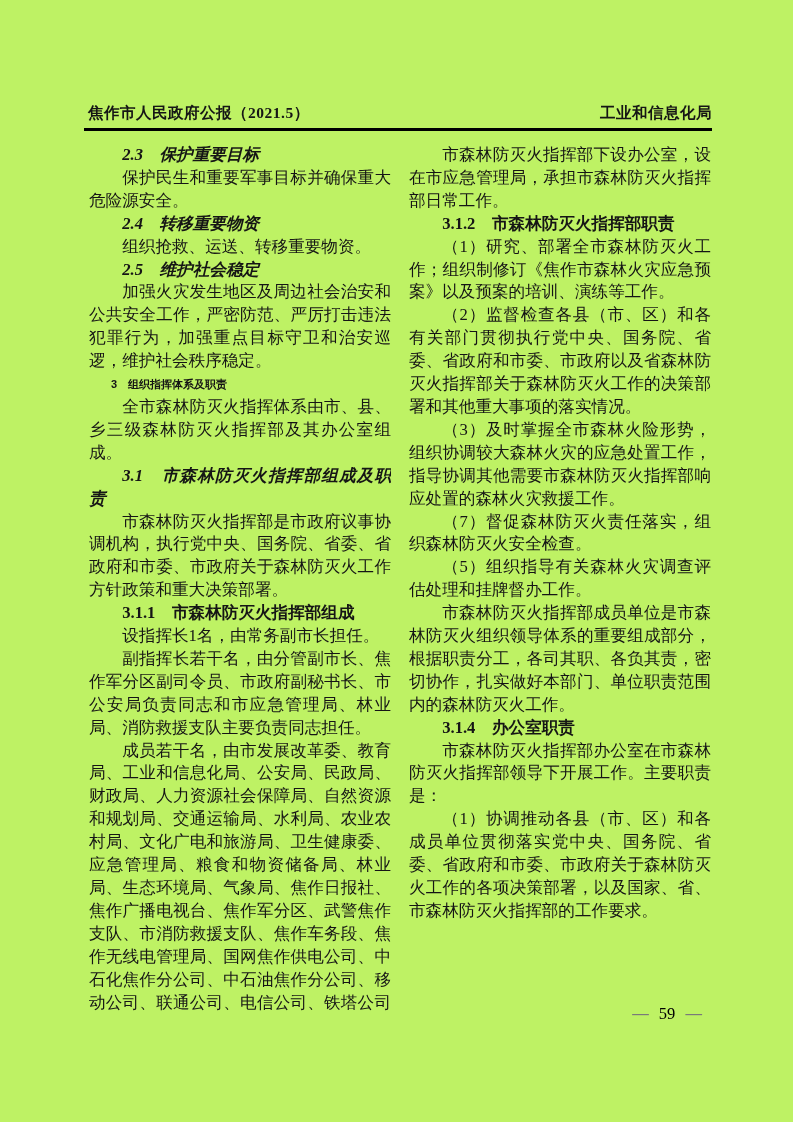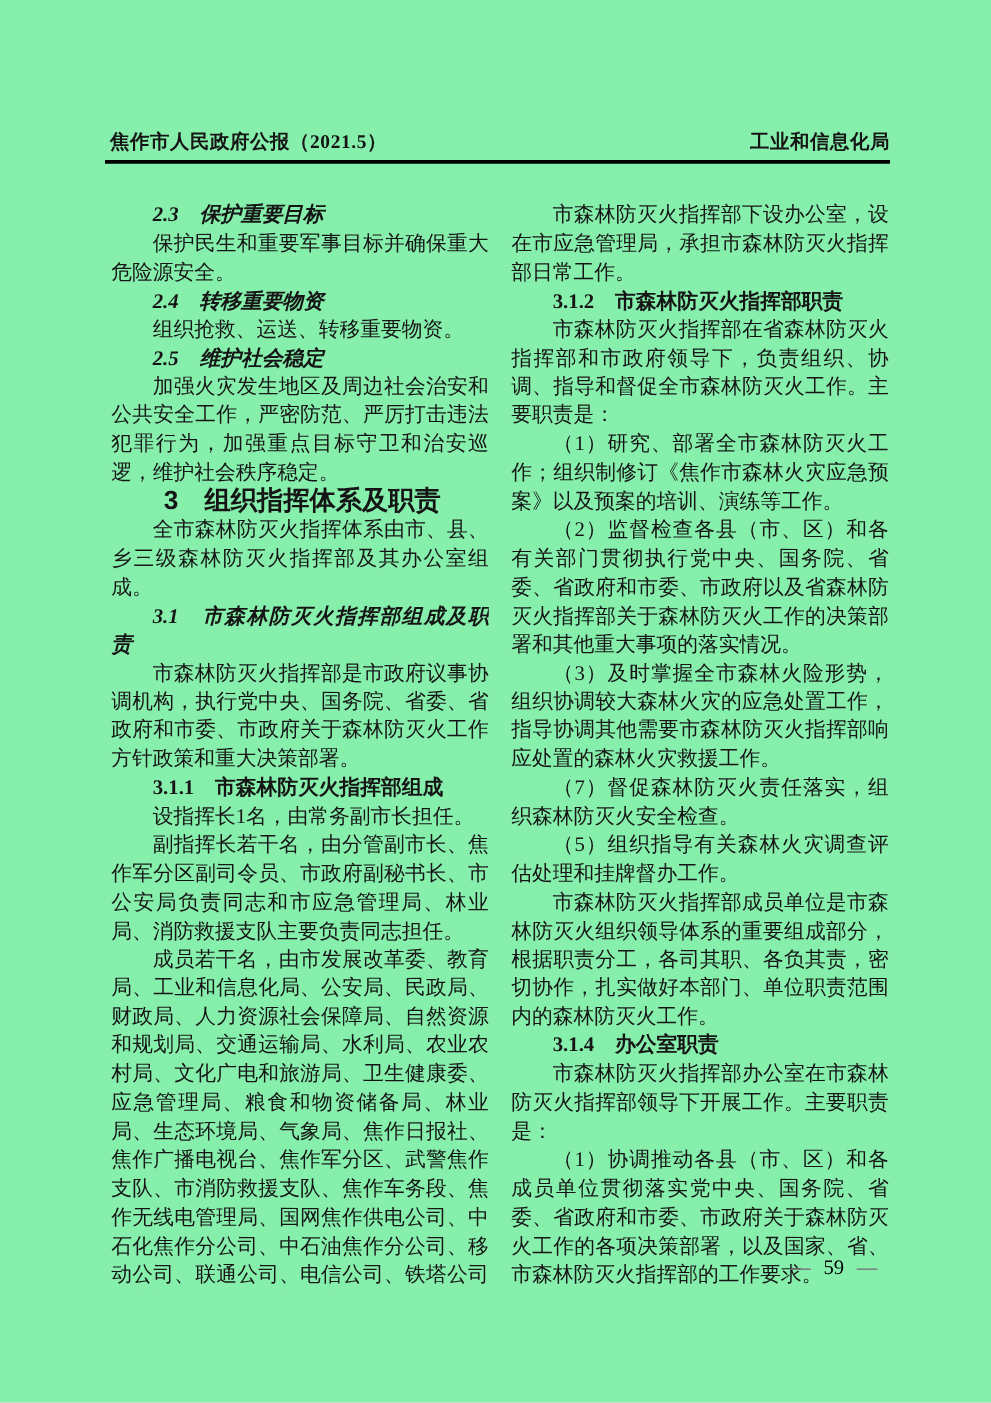--- a/index.html
+++ b/index.html
@@ -2,21 +2,21 @@
 <html><head>
 <meta charset="utf-8">
 <style>
   * { margin: 0; padding: 0; box-sizing: border-box; }
   html, body { background: #e8e8e8; }
   body { font-family: "Liberation Serif", "DejaVu Serif", serif; }
   .page {
     position: relative;
     width: 793px;
     height: 1122px;
-    background: #86efac;
+    background: #bef264;
     margin: 0 auto;
     overflow: hidden;
     color: #151515;
   }
   .running-header {
     position: absolute;
     top: 103px;
     left: 88px;
     width: 624px;
     display: flex;
@@ -42,27 +42,26 @@
     display: flex;
     gap: 18px;
   }
   .col {
     width: 302px;
     font-size: 16.6px;
     line-height: 22.9px;
     text-align: justify;
     overflow: hidden;
     height: 872px;
-    margin-top: 17px;
   }
   .col p { text-indent: 2em; }
   .block-h1 {
     font-family: "Liberation Sans", "DejaVu Sans", sans-serif;
     font-weight: bold;
-    font-size: 21px;
+    font-size: 11px;
   }
   .block-h2 {
     font-weight: bold;
     font-style: italic;
   }
   .block-h3 {
     font-weight: bold;
   }
   .page-footer {
     position: absolute;
@@ -101,21 +100,20 @@
         <p class="block-h2">3.1　市森林防灭火指挥部组成及职责</p>
         <p class="block-p">市森林防灭火指挥部是市政府议事协调机构，执行党中央、国务院、省委、省政府和市委、市政府关于森林防灭火工作方针政策和重大决策部署。</p>
         <p class="block-h3">3.1.1　市森林防灭火指挥部组成</p>
         <p class="block-p">设指挥长1名，由常务副市长担任。</p>
         <p class="block-p">副指挥长若干名，由分管副市长、焦作军分区副司令员、市政府副秘书长、市公安局负责同志和市应急管理局、林业局、消防救援支队主要负责同志担任。</p>
         <p class="block-p">成员若干名，由市发展改革委、教育局、工业和信息化局、公安局、民政局、财政局、人力资源社会保障局、自然资源和规划局、交通运输局、水利局、农业农村局、文化广电和旅游局、卫生健康委、应急管理局、粮食和物资储备局、林业局、生态环境局、气象局、焦作日报社、焦作广播电视台、焦作军分区、武警焦作支队、市消防救援支队、焦作车务段、焦作无线电管理局、国网焦作供电公司、中石化焦作分公司、中石油焦作分公司、移动公司、联通公司、电信公司、铁塔公司等部门（单位）负责同志组成。</p>
       </div>
     <div class="col">
         <p class="block-p">市森林防灭火指挥部下设办公室，设在市应急管理局，承担市森林防灭火指挥部日常工作。</p>
         <p class="block-h3">3.1.2　市森林防灭火指挥部职责</p>
-        <p class="block-p">市森林防灭火指挥部在省森林防灭火指挥部和市政府领导下，负责组织、协调、指导和督促全市森林防灭火工作。主要职责是：</p>
         <p class="block-p">（1）研究、部署全市森林防灭火工作；组织制修订《焦作市森林火灾应急预案》以及预案的培训、演练等工作。</p>
         <p class="block-p">（2）监督检查各县（市、区）和各有关部门贯彻执行党中央、国务院、省委、省政府和市委、市政府以及省森林防灭火指挥部关于森林防灭火工作的决策部署和其他重大事项的落实情况。</p>
         <p class="block-p">（3）及时掌握全市森林火险形势，组织协调较大森林火灾的应急处置工作，指导协调其他需要市森林防灭火指挥部响应处置的森林火灾救援工作。</p>
         <p class="block-p">（7）督促森林防灭火责任落实，组织森林防灭火安全检查。</p>
         <p class="block-p">（5）组织指导有关森林火灾调查评估处理和挂牌督办工作。</p>
         <p class="block-p">市森林防灭火指挥部成员单位是市森林防灭火组织领导体系的重要组成部分，根据职责分工，各司其职、各负其责，密切协作，扎实做好本部门、单位职责范围内的森林防灭火工作。</p>
         <p class="block-h3">3.1.4　办公室职责</p>
         <p class="block-p">市森林防灭火指挥部办公室在市森林防灭火指挥部领导下开展工作。主要职责是：</p>
         <p class="block-p">（1）协调推动各县（市、区）和各成员单位贯彻落实党中央、国务院、省委、省政府和市委、市政府关于森林防灭火工作的各项决策部署，以及国家、省、市森林防灭火指挥部的工作要求。</p>
       </div>

